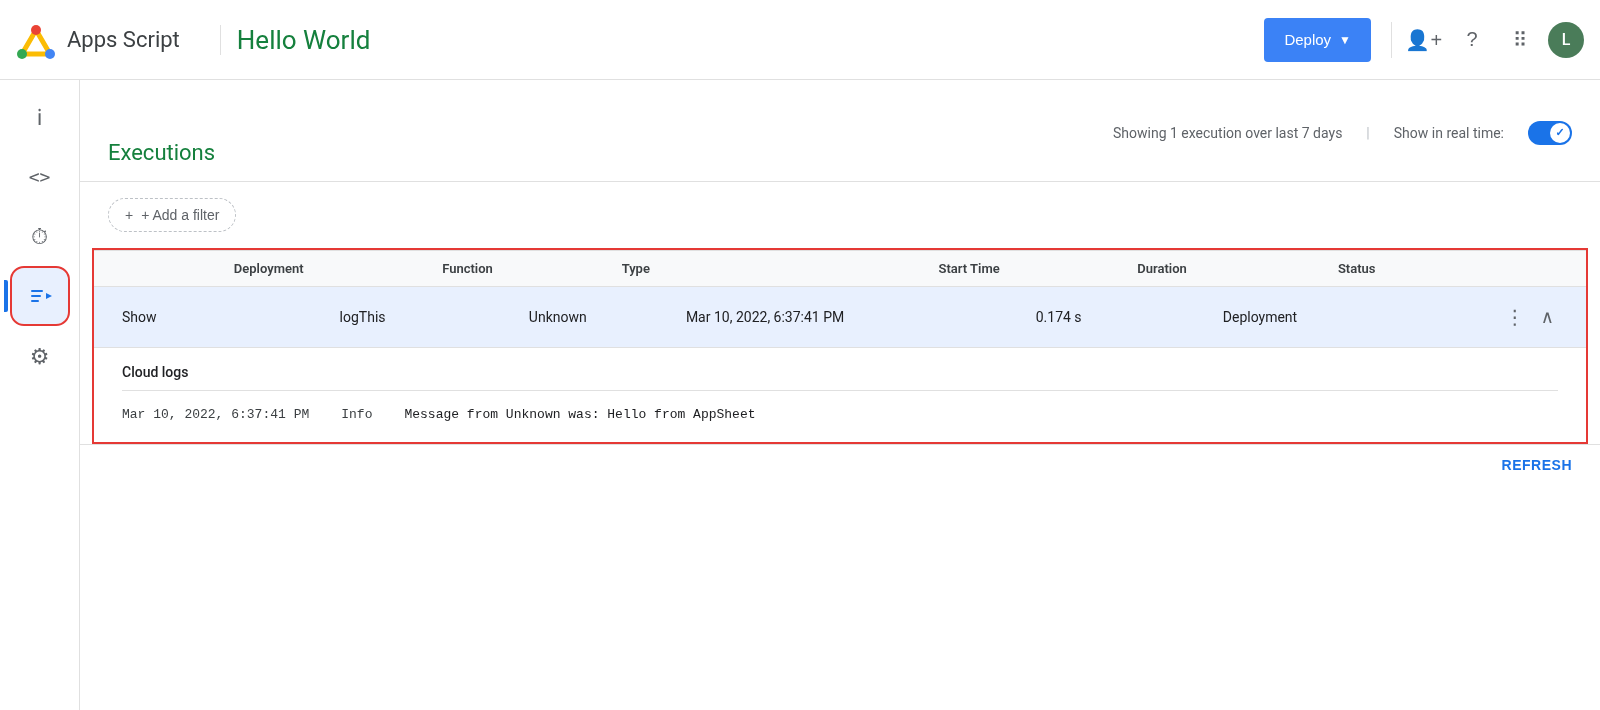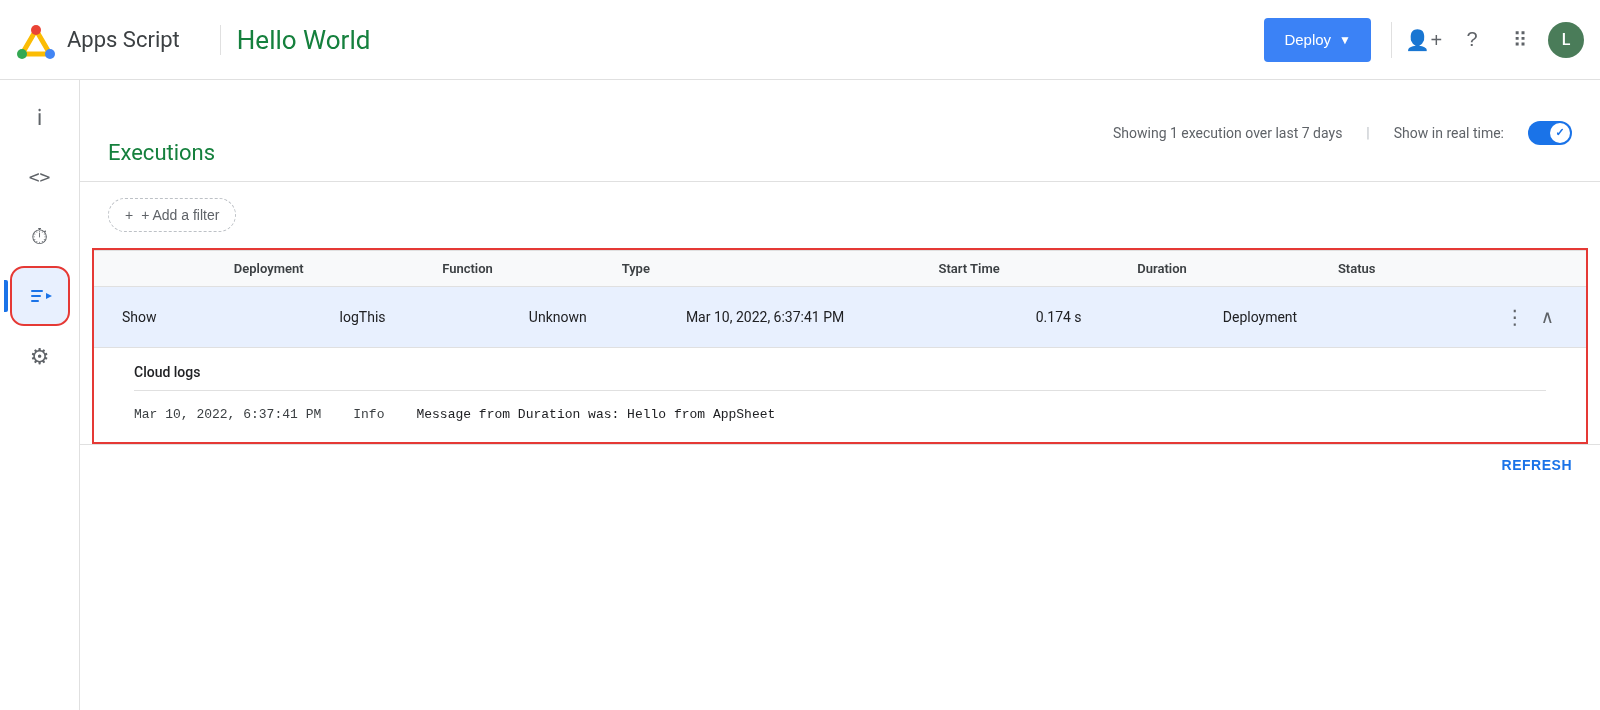--- a/index.html
+++ b/index.html
@@ -271,21 +271,21 @@
       cursor: pointer;
       color: #5f6368;
       font-size: 18px;
       padding: 4px;
       border-radius: 50%;
     }
 
     
     .log-section {
       background: #fff;
-      padding: 16px 40px;
+      padding: 16px 28px;
       border-top: 1px solid #e0e0e0;
     }
     .log-section-title {
       font-size: 14px;
       font-weight: 500;
       color: #202124;
       margin-bottom: 10px;
     }
     .log-divider {
       height: 1px;
@@ -452,21 +452,21 @@
           </tr>
 
           <tr>
             <td colspan="7" style="padding:0; background:#fff;">
               <div class="log-section">
                 <div class="log-section-title">Cloud logs</div>
                 <div class="log-divider"></div>
                 <div class="log-entry">
                   <span class="log-timestamp">Mar 10, 2022, 6:37:41 PM</span>
                   <span class="log-level">Info</span>
-                  <span class="log-message">Message from Duration was: Hello from AppSheet</span>
+                  <span class="log-message">Message from Unknown was: Hello from AppSheet</span>
                 </div>
               </div>
             </td>
           </tr>
         </tbody>
       </table>
     </div>
 
     <div class="bottom-bar">
       <button class="refresh-btn">

